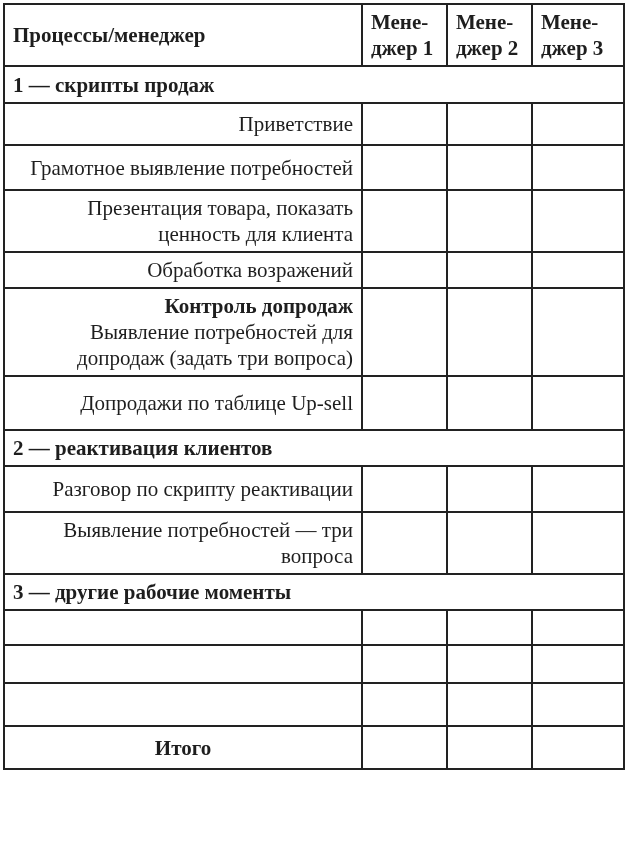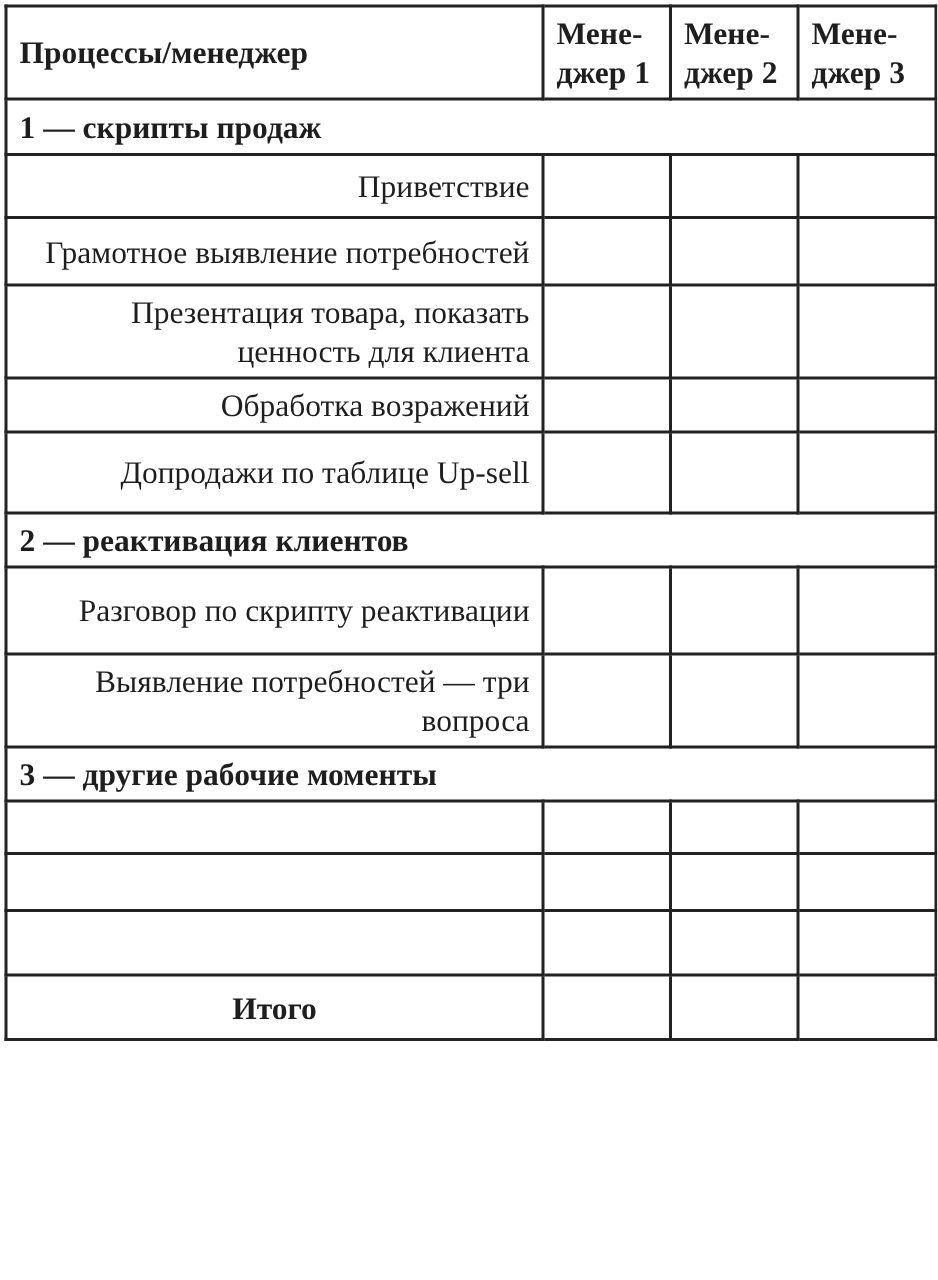--- a/index.html
+++ b/index.html
@@ -108,33 +108,41 @@
     </tr>
 
     <tr style="height:34px">
       <td class="item-cell">Обработка возражений</td>
       <td class="score-cell"></td>
       <td class="score-cell"></td>
       <td class="score-cell"></td>
     </tr>
 
 
+    <tr style="height:81px">
+      <td class="item-cell"><span class="b">Контроль допродаж</span><span>
+Выявление потребностей для
+допродаж (задать три вопроса)</span></td>
+      <td class="score-cell"></td>
+      <td class="score-cell"></td>
+      <td class="score-cell"></td>
+    </tr>
 
     <tr style="height:54px">
       <td class="item-cell">Допродажи по таблице Up-sell</td>
       <td class="score-cell"></td>
       <td class="score-cell"></td>
       <td class="score-cell"></td>
     </tr>
 
     <tr style="height:26px">
       <td class="section-cell" colspan="4">2 — реактивация клиентов</td>
     </tr>
 
-    <tr style="height:58px">
+    <tr style="height:46px">
       <td class="item-cell">Разговор по скрипту реактивации</td>
       <td class="score-cell"></td>
       <td class="score-cell"></td>
       <td class="score-cell"></td>
     </tr>
 
     <tr style="height:56px">
       <td class="item-cell">Выявление потребностей — три
 вопроса</td>
       <td class="score-cell"></td>

